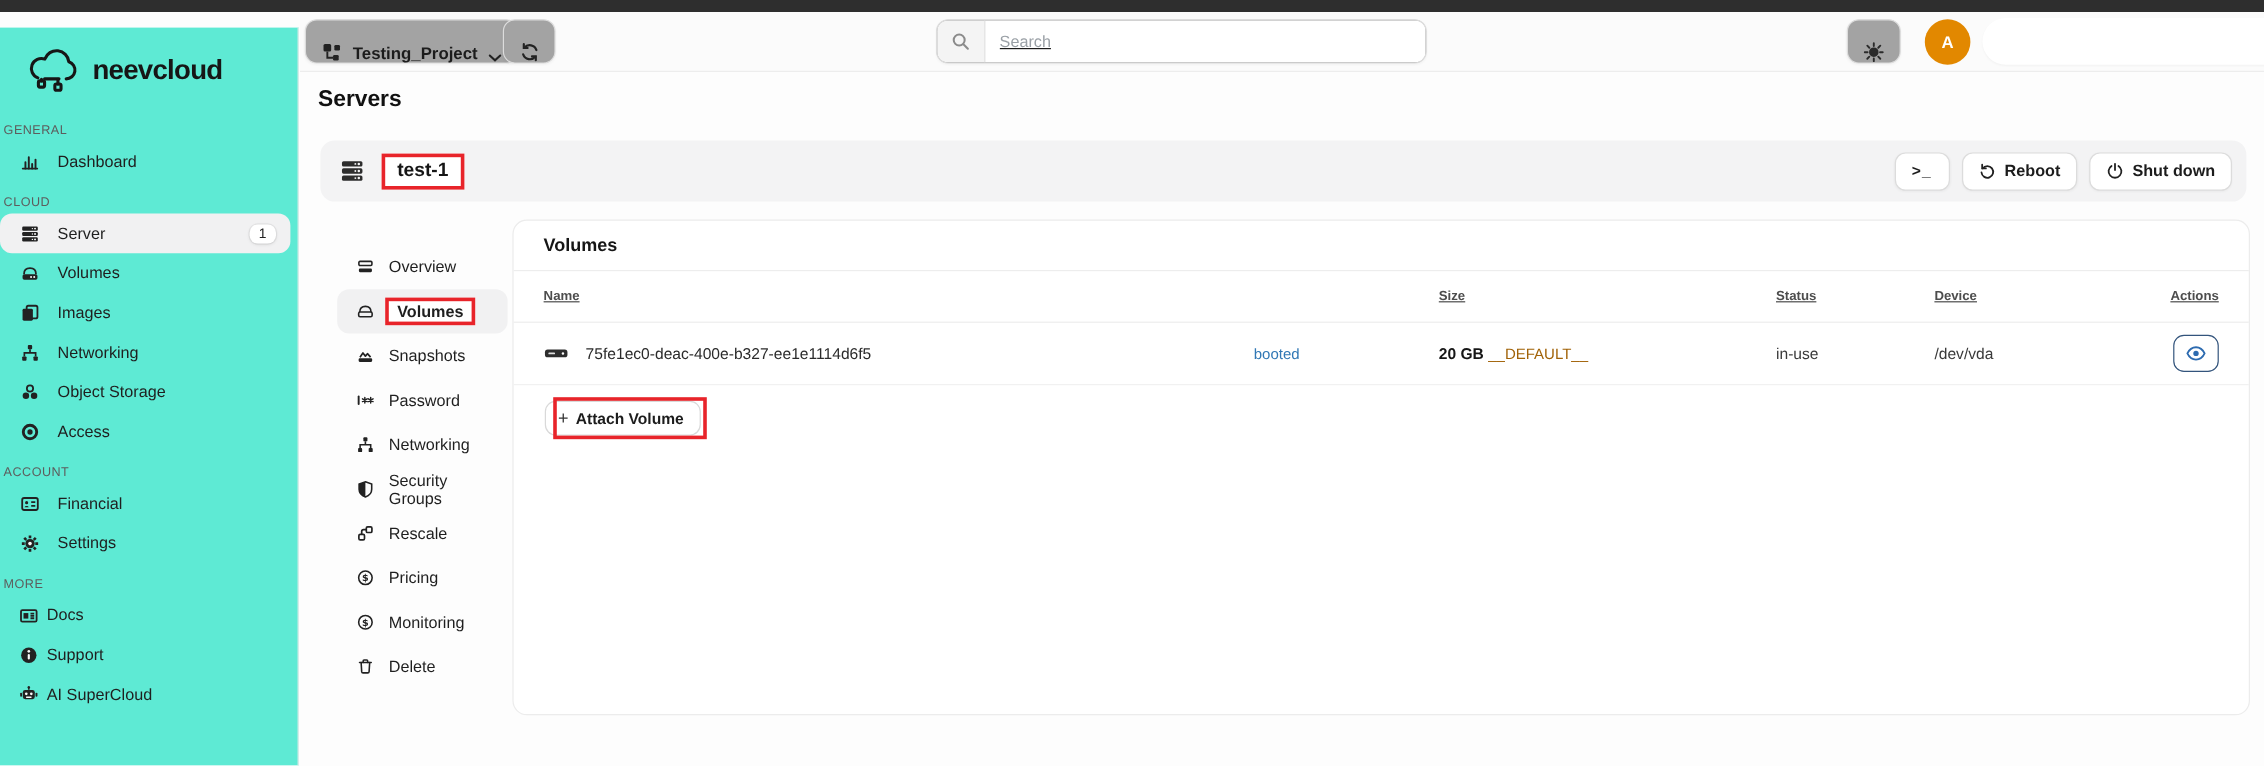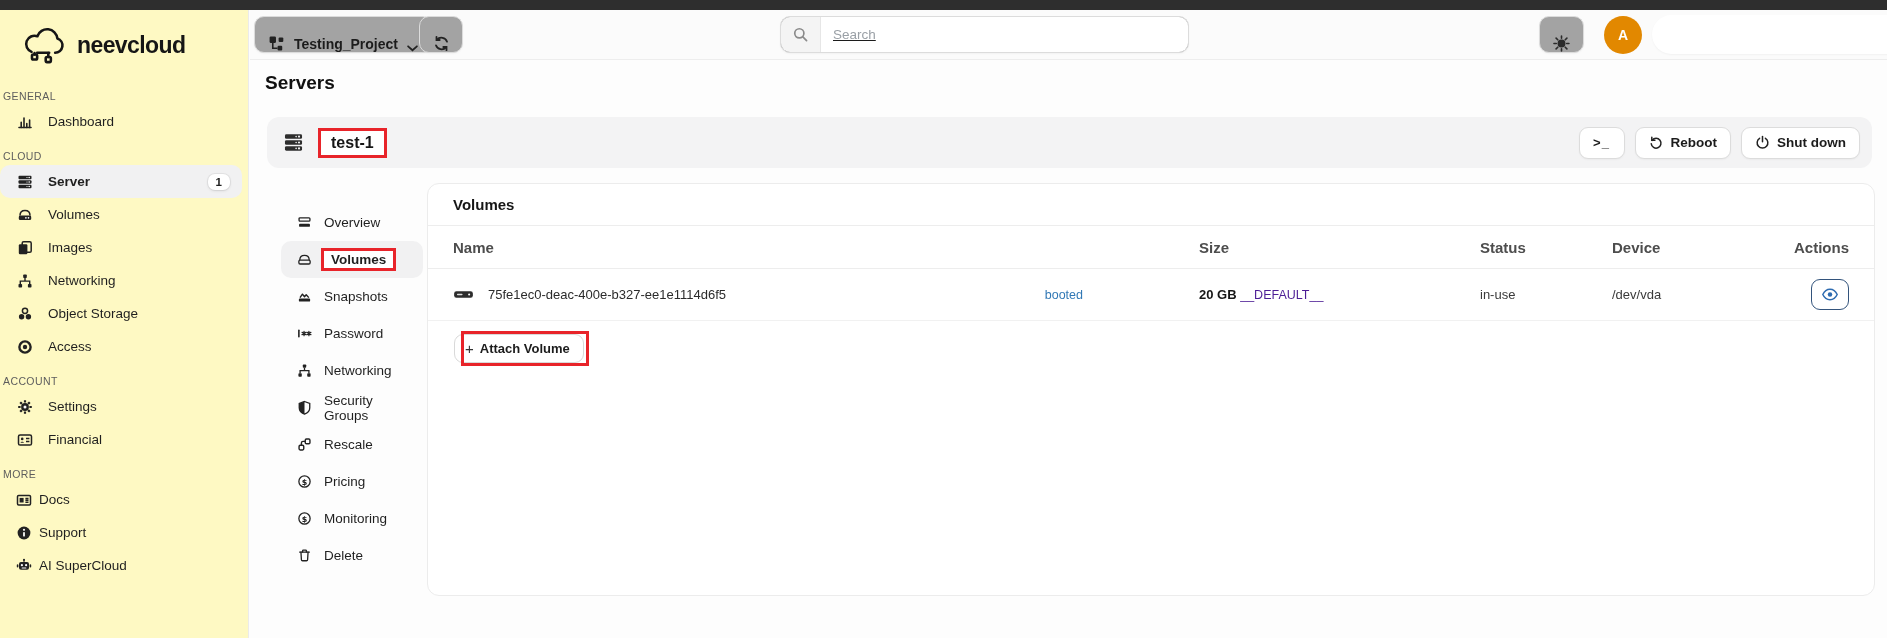--- a/index.html
+++ b/index.html
@@ -3,27 +3,27 @@
 <meta charset="utf-8">
 <style>
   * { margin:0; padding:0; box-sizing:border-box; }
   html,body { width:1887px; height:638px; overflow:hidden; }
   body { font-family:"Liberation Sans", sans-serif; background:#fdfdfd; color:#1c1c1c; }
   .page { position:relative; width:1887px; height:638px; overflow:hidden; }
 
   .topbar { position:absolute; top:0; left:0; width:100%; height:10px; background:#2e2e2e; }
 
   
-  .sidebar { position:absolute; top:10px; left:0; width:249px; bottom:0; background:#fef9c3; border-right:1px solid #ebebeb; }
+  .sidebar { position:absolute; top:23px; left:0; width:249px; bottom:0; background:#5eead4; border-right:1px solid #ebebeb; }
   .logo { display:flex; align-items:center; gap:9px; padding:16px 10px 12px 20px; }
   .logo-text { font-size:23px; font-weight:700; letter-spacing:-0.6px; color:#161616; }
   .nav { padding:2px 0 0 0; }
   .nav-label { font-size:10.5px; color:#5d5d5d; letter-spacing:0.4px; padding:12px 0 3px 3px; }
   .nav-item { display:flex; align-items:center; gap:15px; height:33px; padding:0 12px 0 17px; font-size:13.5px; color:#1f1f1f; cursor:pointer; }
-  .nav-item.active { background:#f1f1f2; border-radius:10px; margin-right:6px; font-weight:700; }
+  .nav-item.active { background:#f1f1f2; border-radius:10px; margin-right:6px; font-weight:400; }
   .nav-item.compact { gap:7px; padding-left:16px; }
   .nav-badge { margin-left:auto; background:#fff; border-radius:7px; padding:2px 8px; font-size:11.5px; color:#222;
                box-shadow:0 0 0 1px rgba(0,0,0,.05), 0 1px 3px rgba(0,0,0,.10); }
   .icon { display:inline-flex; align-items:center; justify-content:center; }
   .icon svg { display:block; }
 
   
   .main { position:absolute; left:250px; top:10px; right:0; bottom:0; }
   .main-header { position:relative; height:50px; background:#fbfbfb; border-bottom:1px solid #ededed; }
   .pill { position:absolute; top:6px; height:37px; background:#a3a3a3; border:1px solid #dcdcdc; border-radius:10px;
@@ -56,28 +56,28 @@
   .tabs { position:absolute; left:31px; top:144px; width:142px; }
   .tab { display:flex; align-items:center; gap:12px; height:37px; padding:0 8px 0 16px; font-size:13.5px; color:#1f1f1f; cursor:pointer; }
   .tab.active { background:#f1f1f2; border-radius:10px; }
   .tab-label-box { border:3px solid #e8242a; background:#fff; padding:1px 7px; margin:-3px -7px -3px -3px; font-weight:700; }
 
   
   .panel { position:absolute; left:177px; right:12px; top:123px; height:413px; background:#fff; border:1px solid #ececec; border-radius:12px; }
   .panel-header { height:42px; display:flex; align-items:center; padding:0 25px; border-bottom:1px solid #ededed; }
   .panel-title { font-size:15px; font-weight:700; color:#161616; }
   .tgrid { display:grid; grid-template-columns:746px 281px 132px 1fr auto; align-items:center; padding:0 25px; }
-  .thead { height:43px; border-bottom:1px solid #ededed; font-size:15px; font-weight:700; color:#4d4d4d; }
+  .thead { height:43px; border-bottom:1px solid #ededed; font-size:11px; font-weight:700; color:#4d4d4d;text-decoration:underline; }
   .thead .col-actions { justify-self:end; }
   .trow { height:52px; border-bottom:1px solid #f1f1f1; font-size:13px; color:#3a3a3a; }
   .cell-name { display:flex; align-items:center; gap:14px; }
   .vol-name { color:#2b2b2b;text-align:right; }
   .boot-badge { margin-left:auto; margin-right:116px; color:#3178b5; font-size:12.5px; cursor:pointer; }
   .size-main { font-weight:700; color:#161616; }
-  .size-type { color:#4c1d95; font-size:12.5px; }
+  .size-type { color:#a16207; font-size:12.5px; }
   .eye-btn { justify-self:end; width:38px; height:31px; border:1px solid #33547c; border-radius:9px; background:#fff;
              display:flex; align-items:center; justify-content:center; cursor:pointer; }
   .attach-wrap { position:relative; display:inline-flex; margin:13px 0 0 26px; }
   .attach-btn { display:inline-flex; align-items:center; gap:6px; background:#fff; border:1px solid #d9d9d9; border-radius:9px;
                 height:29px; padding:0 13px 0 10px; font-size:13px; font-weight:600; color:#1c1c1c; cursor:pointer; font-family:"Liberation Sans",sans-serif; }
   .attach-plus { font-size:15px; font-weight:400; color:#333; }
   .red-frame { position:absolute; top:-3px; bottom:-3px; left:7px; right:-5px; border:3px solid #e8242a; pointer-events:none; }
 </style>
 </head>
 <body>
@@ -182,38 +182,38 @@
               <circle cx="8" cy="8" r="5.6" fill="none" stroke="#222" stroke-width="2.4"></circle>
               <circle cx="8" cy="8" r="2.2" fill="#222"></circle>
             </svg>
         </span>
         <span>Access</span>
       </div>
 
       <div class="nav-label">ACCOUNT</div>
       <div class="nav-item">
         <span class="icon">
-          <svg viewBox="0 0 16 16" width="16" height="16">
-              <circle cx="8" cy="8" r="3.9" fill="#222"></circle>
-              <circle cx="8" cy="8" r="1.5" fill="#fbfbfb"></circle>
-              <path d="M12.4 8h2.4M11.1 11.1l1.7 1.7M8 12.4v2.4M4.9 11.1l-1.7 1.7M3.6 8H1.2M4.9 4.9 3.2 3.2M8 3.6V1.2M11.1 4.9l1.7-1.7" stroke="#222" stroke-width="2.2"></path>
-            </svg>
-        </span>
-        <span>Settings</span>
-      </div>
-      <div class="nav-item">
-        <span class="icon">
           <svg viewBox="0 0 16 16" width="16" height="16" fill="none" stroke="#222" stroke-width="1.5">
               <rect x="1.5" y="3" width="13" height="10" rx="1.6"></rect>
               <circle cx="5.2" cy="6.9" r="1.3" fill="#222" stroke="none"></circle>
               <path d="M3.5 10.7c.3-1.3 3.1-1.3 3.4 0z" fill="#222" stroke="none"></path>
               <path d="M9 6.5h3.4M9 9.5h3.4"></path>
             </svg>
         </span>
         <span>Financial</span>
+      </div>
+      <div class="nav-item">
+        <span class="icon">
+          <svg viewBox="0 0 16 16" width="16" height="16">
+              <circle cx="8" cy="8" r="3.9" fill="#222"></circle>
+              <circle cx="8" cy="8" r="1.5" fill="#fbfbfb"></circle>
+              <path d="M12.4 8h2.4M11.1 11.1l1.7 1.7M8 12.4v2.4M4.9 11.1l-1.7 1.7M3.6 8H1.2M4.9 4.9 3.2 3.2M8 3.6V1.2M11.1 4.9l1.7-1.7" stroke="#222" stroke-width="2.2"></path>
+            </svg>
+        </span>
+        <span>Settings</span>
       </div>
 
       <div class="nav-label">MORE</div>
       <div class="nav-item compact">
         <span class="icon">
           <svg viewBox="0 0 16 16" width="16" height="16" fill="none" stroke="#222" stroke-width="1.5">
               <rect x="1.5" y="3.4" width="13" height="9.6" rx="1.2"></rect>
               <rect x="3.6" y="5.9" width="4" height="4.6" fill="#222" stroke="none"></rect>
               <path d="M9.4 6.4h3.1M9.4 8.3h3.1M9.4 10.2h3.1"></path>
             </svg>

